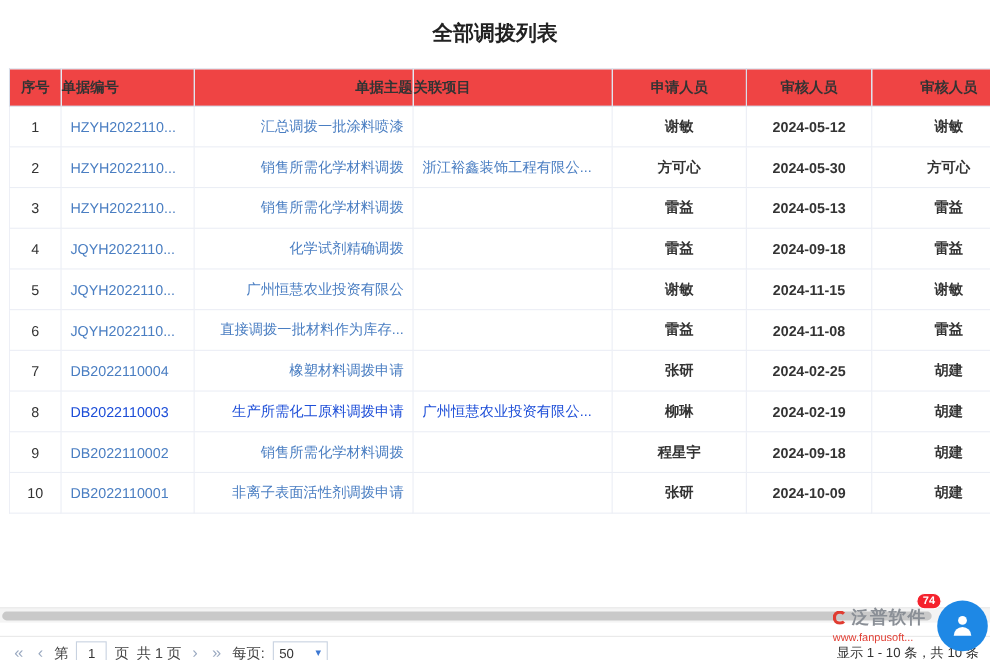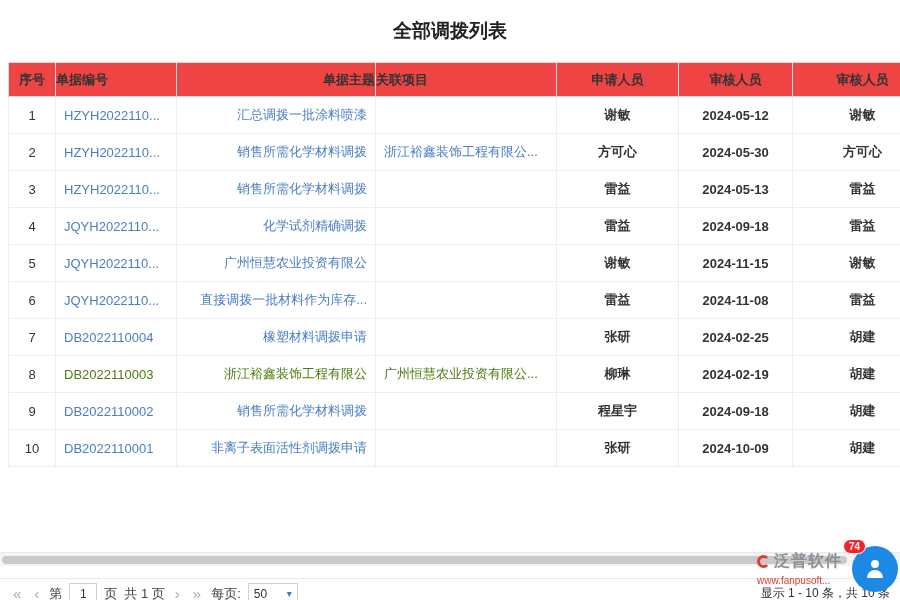--- a/index.html
+++ b/index.html
@@ -20,21 +20,21 @@
        color:#333; white-space:nowrap; overflow:hidden; background:#fff; }
   .col-no { width:47px; text-align:center; }
   .col-doc_no { width:121px; text-align:left; }
   .col-subject { width:199px; text-align:right; }
   .col-project { width:181px; text-align:left; }
   .col-applicant { width:122px; text-align:center; font-weight:600; }
   .col-apply_date { width:114px; text-align:center; font-weight:600; }
   .col-auditor { width:140px; text-align:center; font-weight:600; }
   th.col-applicant, th.col-apply_date, th.col-auditor { font-weight:bold; }
   .cell-link { color:#4A7EC2; text-decoration:none; cursor:pointer; font-weight:400;margin-top:11px; }
-  tr.highlight .cell-link { color:#4d7c0f; }
+  tr.highlight .cell-link { color:#1d4ed8; }
 
   
   .hscroll { position:absolute; left:0; right:0; top:552px; height:14px;
     background:#F4F4F4; border-top:1px solid #E9E9E9; }
   .hscroll-thumb { position:absolute; left:2px; top:3px; height:8px; width:845px;
     background:#C9C9C9; border-radius:4px; cursor:pointer; }
 
   
   .footer { position:absolute; left:0; right:0; top:578px; height:30px;
     border-top:1px solid #E8E8E8; display:flex; align-items:center;
@@ -58,21 +58,21 @@
   .wm-brand { font-size:16px; font-weight:bold; color:#8A8F96; letter-spacing:1px; }
   .wm-url { font-size:10px; color:#E03C31; margin-top:3px; }
   .service-circle { position:absolute; right:2px; top:546px; width:46px; height:46px;
     background:#1E88E5; border-radius:50%; z-index:6; cursor:pointer;
     display:flex; align-items:center; justify-content:center; }
   .svc-person { position:relative; width:18px; height:18px; }
   .svc-person::before { content:''; position:absolute; top:0; left:5px; width:8px;
     height:8px; background:#fff; border-radius:50%; }
   .svc-person::after { content:''; position:absolute; bottom:0; left:1px; width:16px;
     height:8px; background:#fff; border-radius:8px 8px 0 0; }
-  .badge { position:absolute; right:34px; top:539px; background:#F5222D; color:#fff;
+  .badge { position:absolute; right:44px; top:539px; background:#F5222D; color:#fff;
     font-size:10px; font-weight:bold; padding:1px 5px; border-radius:9px;
     border:1px solid #fff; z-index:7; }
 </style>
 </head>
 <body>
 
 <div class="app">
 
   <div class="page-title">全部调拨列表</div>
 
@@ -149,21 +149,21 @@
             <td class="col-doc_no"><a class="cell-link">DB2022110004</a></td>
             <td class="col-subject"><a class="cell-link">橡塑材料调拨申请</a></td>
             <td class="col-project"></td>
             <td class="col-applicant">张研</td>
             <td class="col-apply_date">2024-02-25</td>
             <td class="col-auditor">胡建</td>
           </tr>
           <tr class="highlight">
             <td class="col-no">8</td>
             <td class="col-doc_no"><a class="cell-link">DB2022110003</a></td>
-            <td class="col-subject"><a class="cell-link">浙江裕鑫装饰工程有限公</a></td>
+            <td class="col-subject"><a class="cell-link">生产所需化工原料调拨申请</a></td>
             <td class="col-project"><a class="cell-link">广州恒慧农业投资有限公...</a></td>
             <td class="col-applicant">柳琳</td>
             <td class="col-apply_date">2024-02-19</td>
             <td class="col-auditor">胡建</td>
           </tr>
           <tr>
             <td class="col-no">9</td>
             <td class="col-doc_no"><a class="cell-link">DB2022110002</a></td>
             <td class="col-subject"><a class="cell-link">销售所需化学材料调拨</a></td>
             <td class="col-project"></td>

